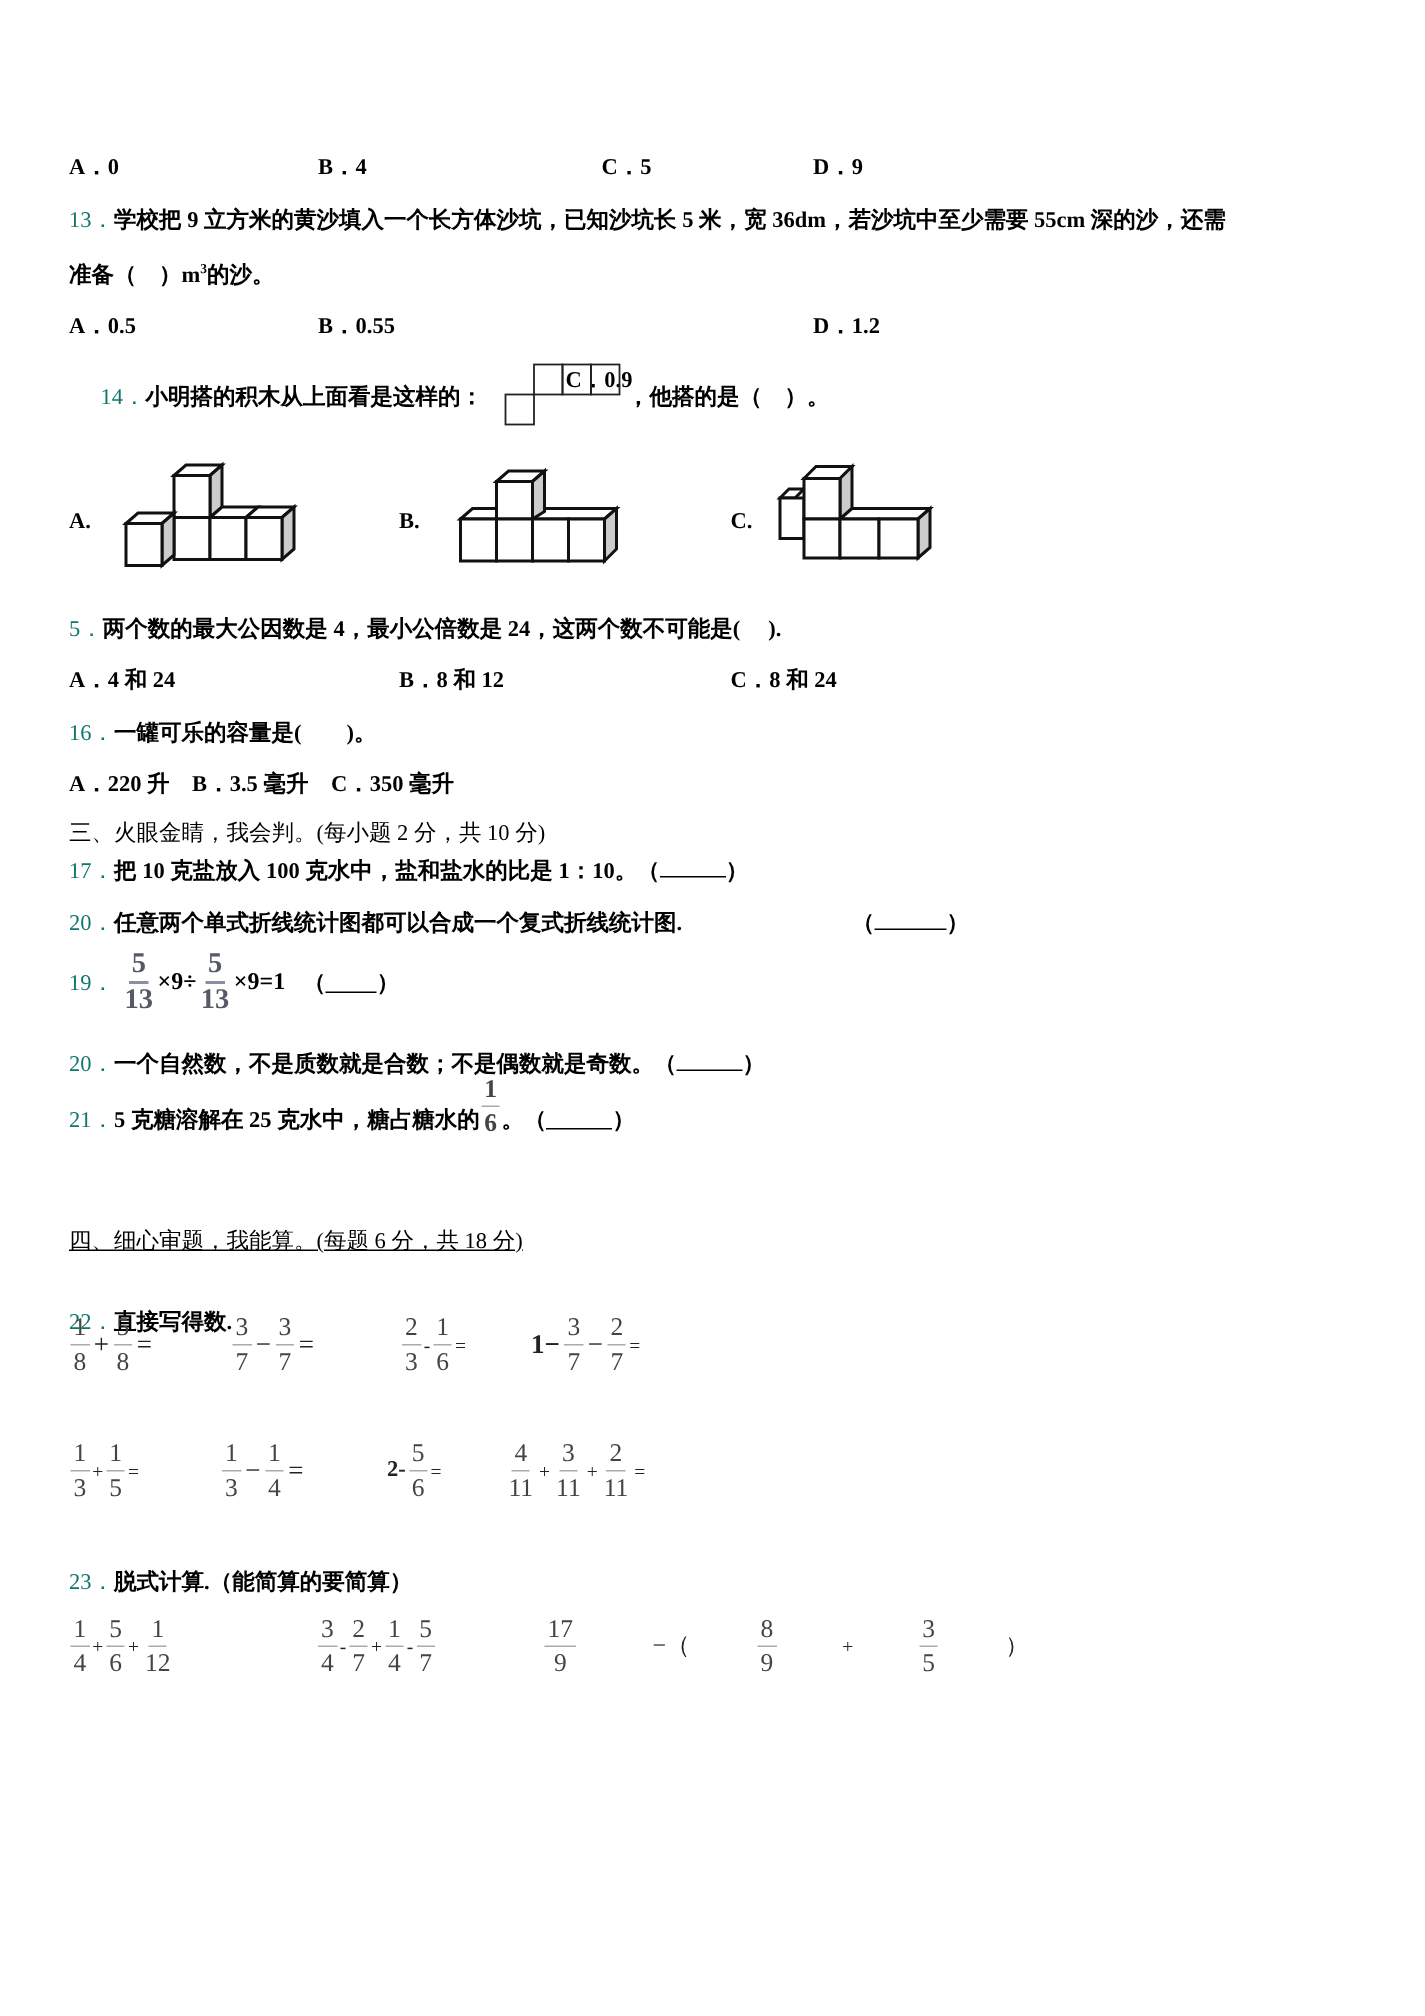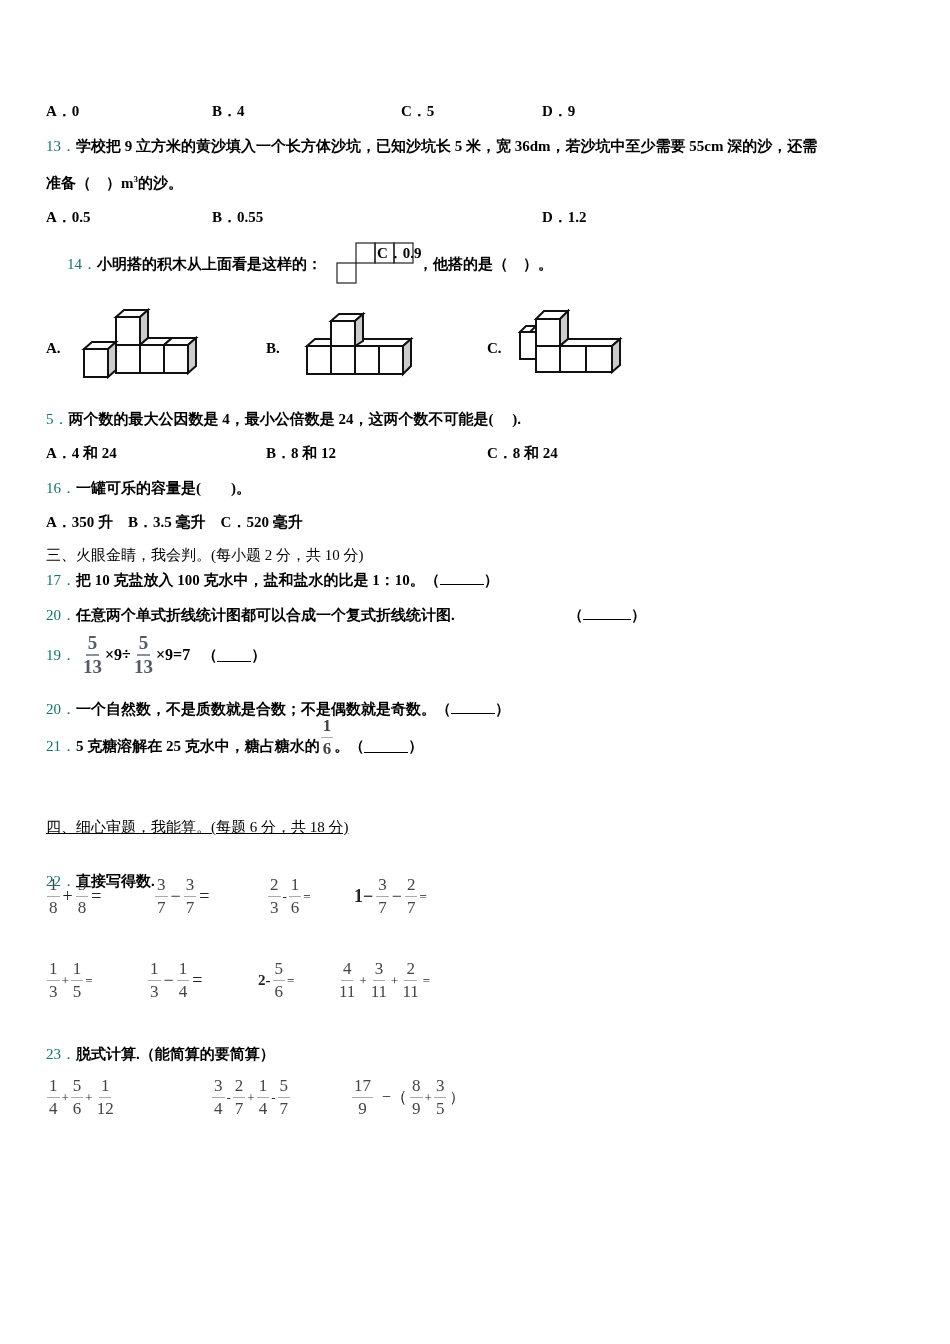--- a/index.html
+++ b/index.html
@@ -99,42 +99,42 @@
       <rect x="68" y="38" width="26" height="26"></rect>
   </g>
 </svg>
 
 <div class="abs t" style="left:46px;top:410px;"><span class="num">5．</span><span>两个数的最大公因数是 4，最小公倍数是 24，这两个数不可能是(　 ).</span></div>
 <div class="abs opt" style="left:46px;top:444px;"><span>A．</span><span>4 和 24</span></div>
 <div class="abs opt" style="left:266px;top:444px;"><span>B．</span><span>8 和 12</span></div>
 <div class="abs opt" style="left:487px;top:444px;"><span>C．</span><span>8 和 24</span></div>
 
 <div class="abs t" style="left:46px;top:479px;"><span class="num">16．</span><span>一罐可乐的容量是(　　)。</span></div>
-<div class="abs opt" style="left:46px;top:513px;">A．350 升　B．3.5 毫升　C．520 毫升</div>
+<div class="abs opt" style="left:46px;top:513px;">A．220 升　B．3.5 毫升　C．350 毫升</div>
 
 <div class="abs" style="left:46px;top:546px;font-size:15px;">三、火眼金睛，我会判。(每小题 2 分，共 10 分)</div>
 
 <div class="abs t" style="left:46px;top:571px;"><span class="num">17．</span><span>把 10 克盐放入 100 克水中，盐和盐水的比是 1：10。（</span><span class="blank" style="width:44px"></span><span>）</span></div>
 
 <div class="abs t" style="left:46px;top:606px;"><span class="num">20．</span><span>任意两个单式折线统计图都可以合成一个复式折线统计图.</span></div>
 <div class="abs t" style="left:568px;top:606px;"><span>（</span><span class="blank" style="width:48px"></span><span>）</span></div>
 
 <div class="abs t" style="left:46px;top:634px;">
   <span class="expr">
     <span class="num" style="margin-right:4px">19．</span>
     <span class="frac blue">
         <span class="n">5</span>
         <span class="d">13</span>
       </span>
     <span style="font-size:16px">×9÷</span>
     <span class="frac blue">
         <span class="n">5</span>
         <span class="d">13</span>
       </span>
-    <span style="font-size:16px">×9=7</span>
+    <span style="font-size:16px">×9=1</span>
     <span style="margin-left:12px">（</span>
       <span class="blank" style="width:34px"></span>
       <span>）</span>
   </span>
 </div>
 
 <div class="abs t" style="left:46px;top:700px;"><span class="num">20．</span><span>一个自然数，不是质数就是合数；不是偶数就是奇数。（</span><span class="blank" style="width:44px"></span><span>）</span></div>
 
 <div class="abs t" style="left:46px;top:735px;">
   <span class="expr">
@@ -285,21 +285,21 @@
   <span class="frac">
       <span class="n">1</span>
       <span class="d">4</span>
     </span>
   <span class="ops">-</span>
   <span class="frac">
       <span class="n">5</span>
       <span class="d">7</span>
     </span>
 </div>
-<div class="abs expr" style="left:351px;top:1077px;">
+<div class="abs expr" style="left:362px;top:1077px;gap:42px;">
   <span class="frac">
       <span class="n">17</span>
       <span class="d">9</span>
     </span>
   <span class="op" style="font-size:16px;margin-left:8px">−（</span>
   <span class="frac">
       <span class="n">8</span>
       <span class="d">9</span>
     </span>
   <span class="ops">+</span>

